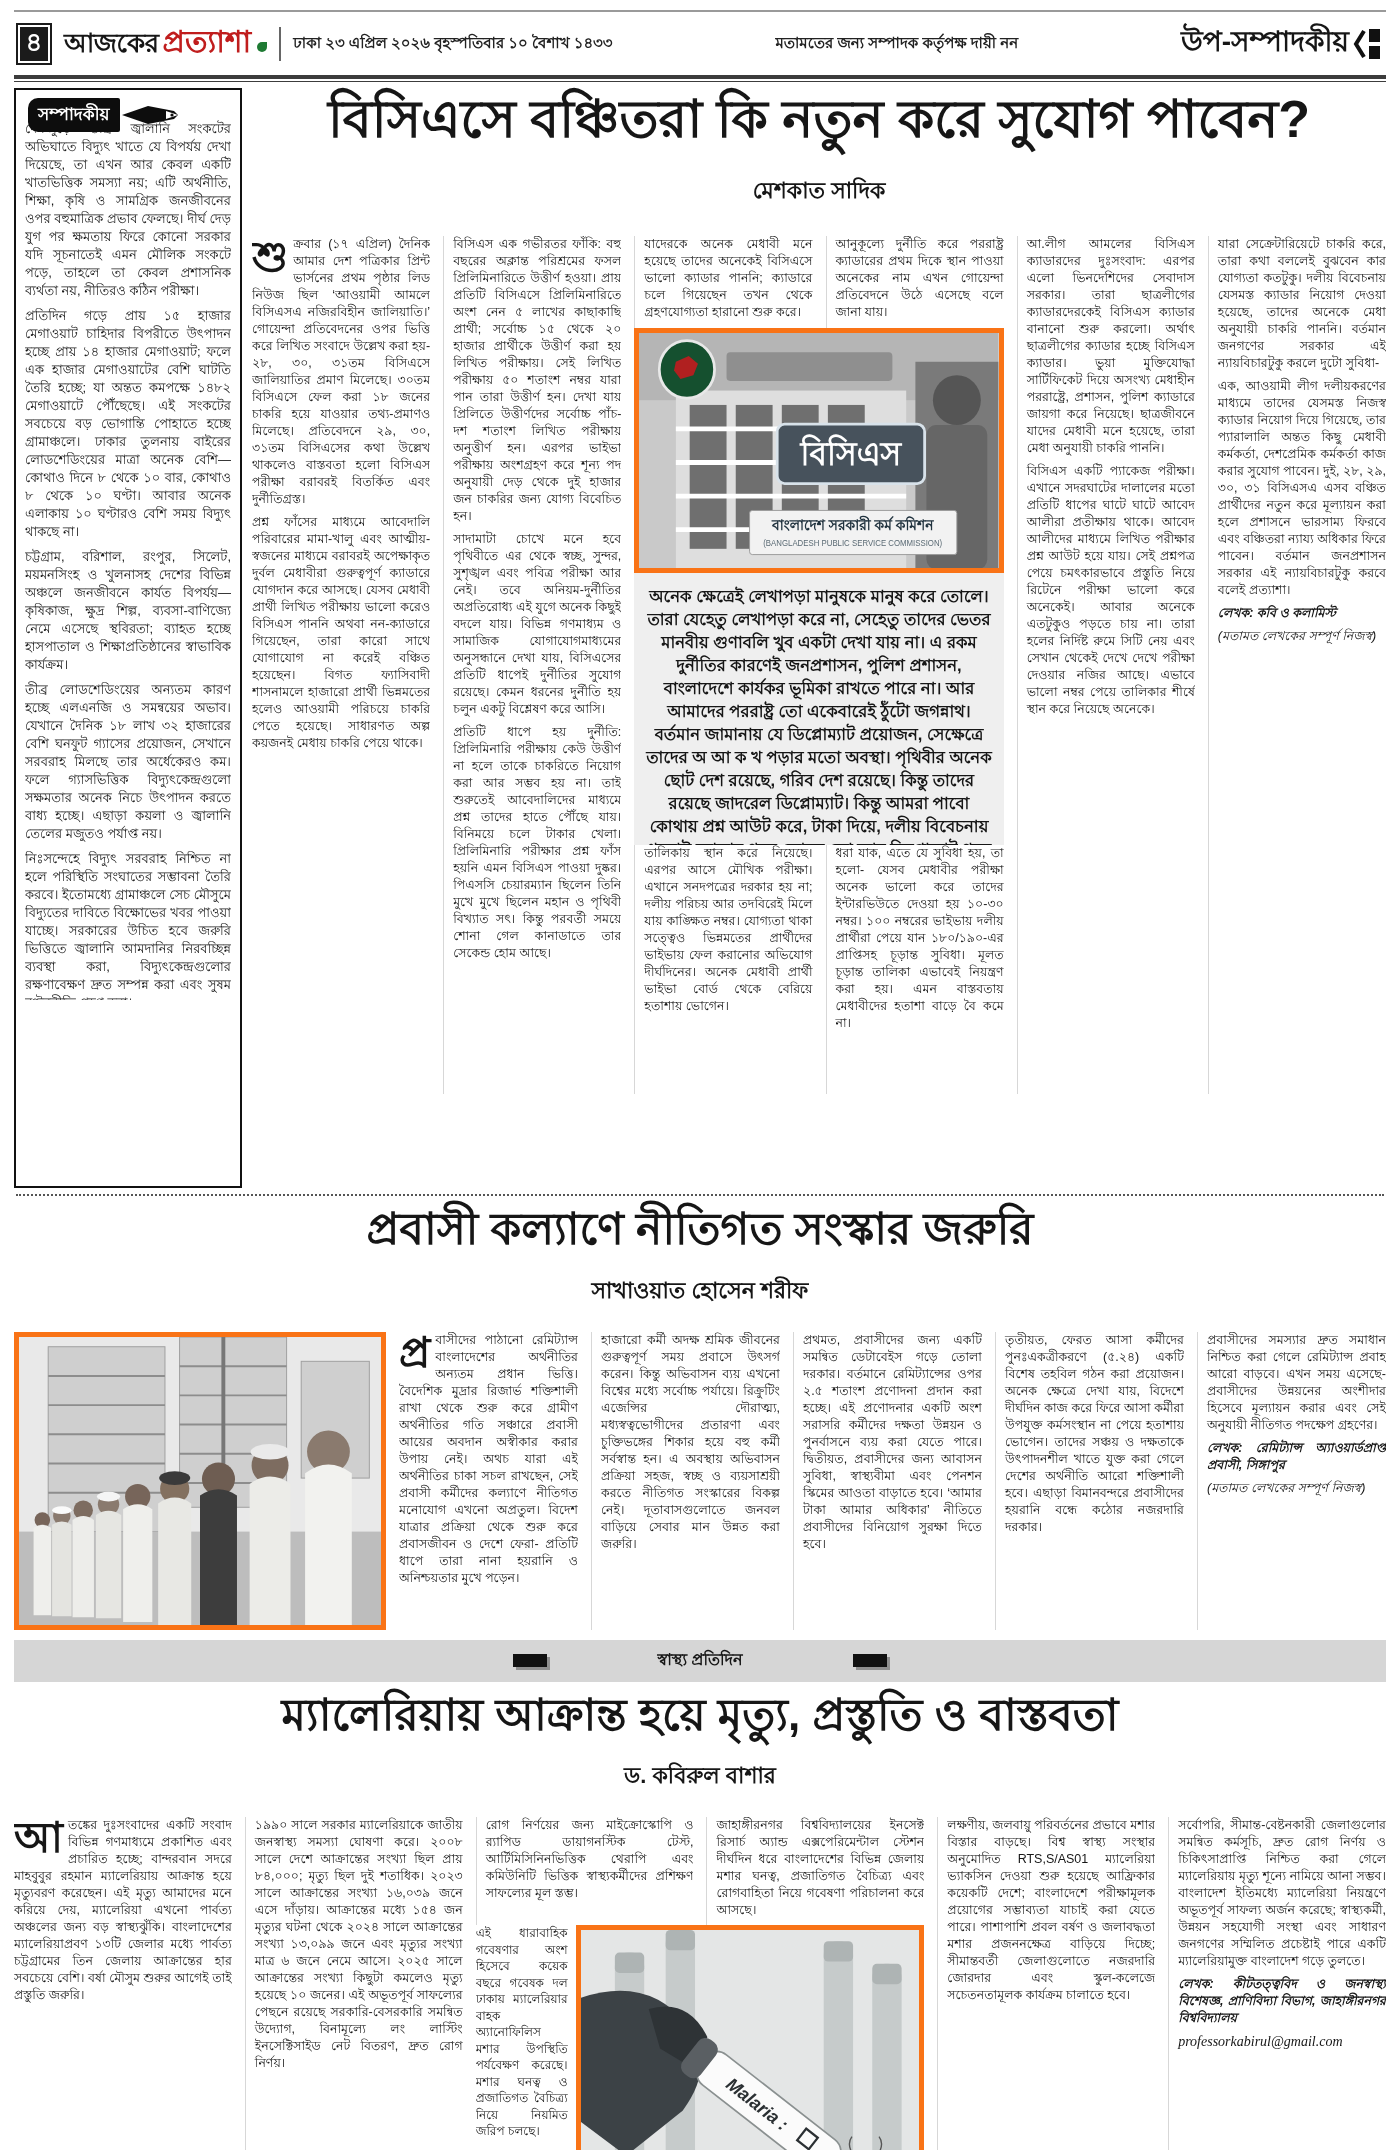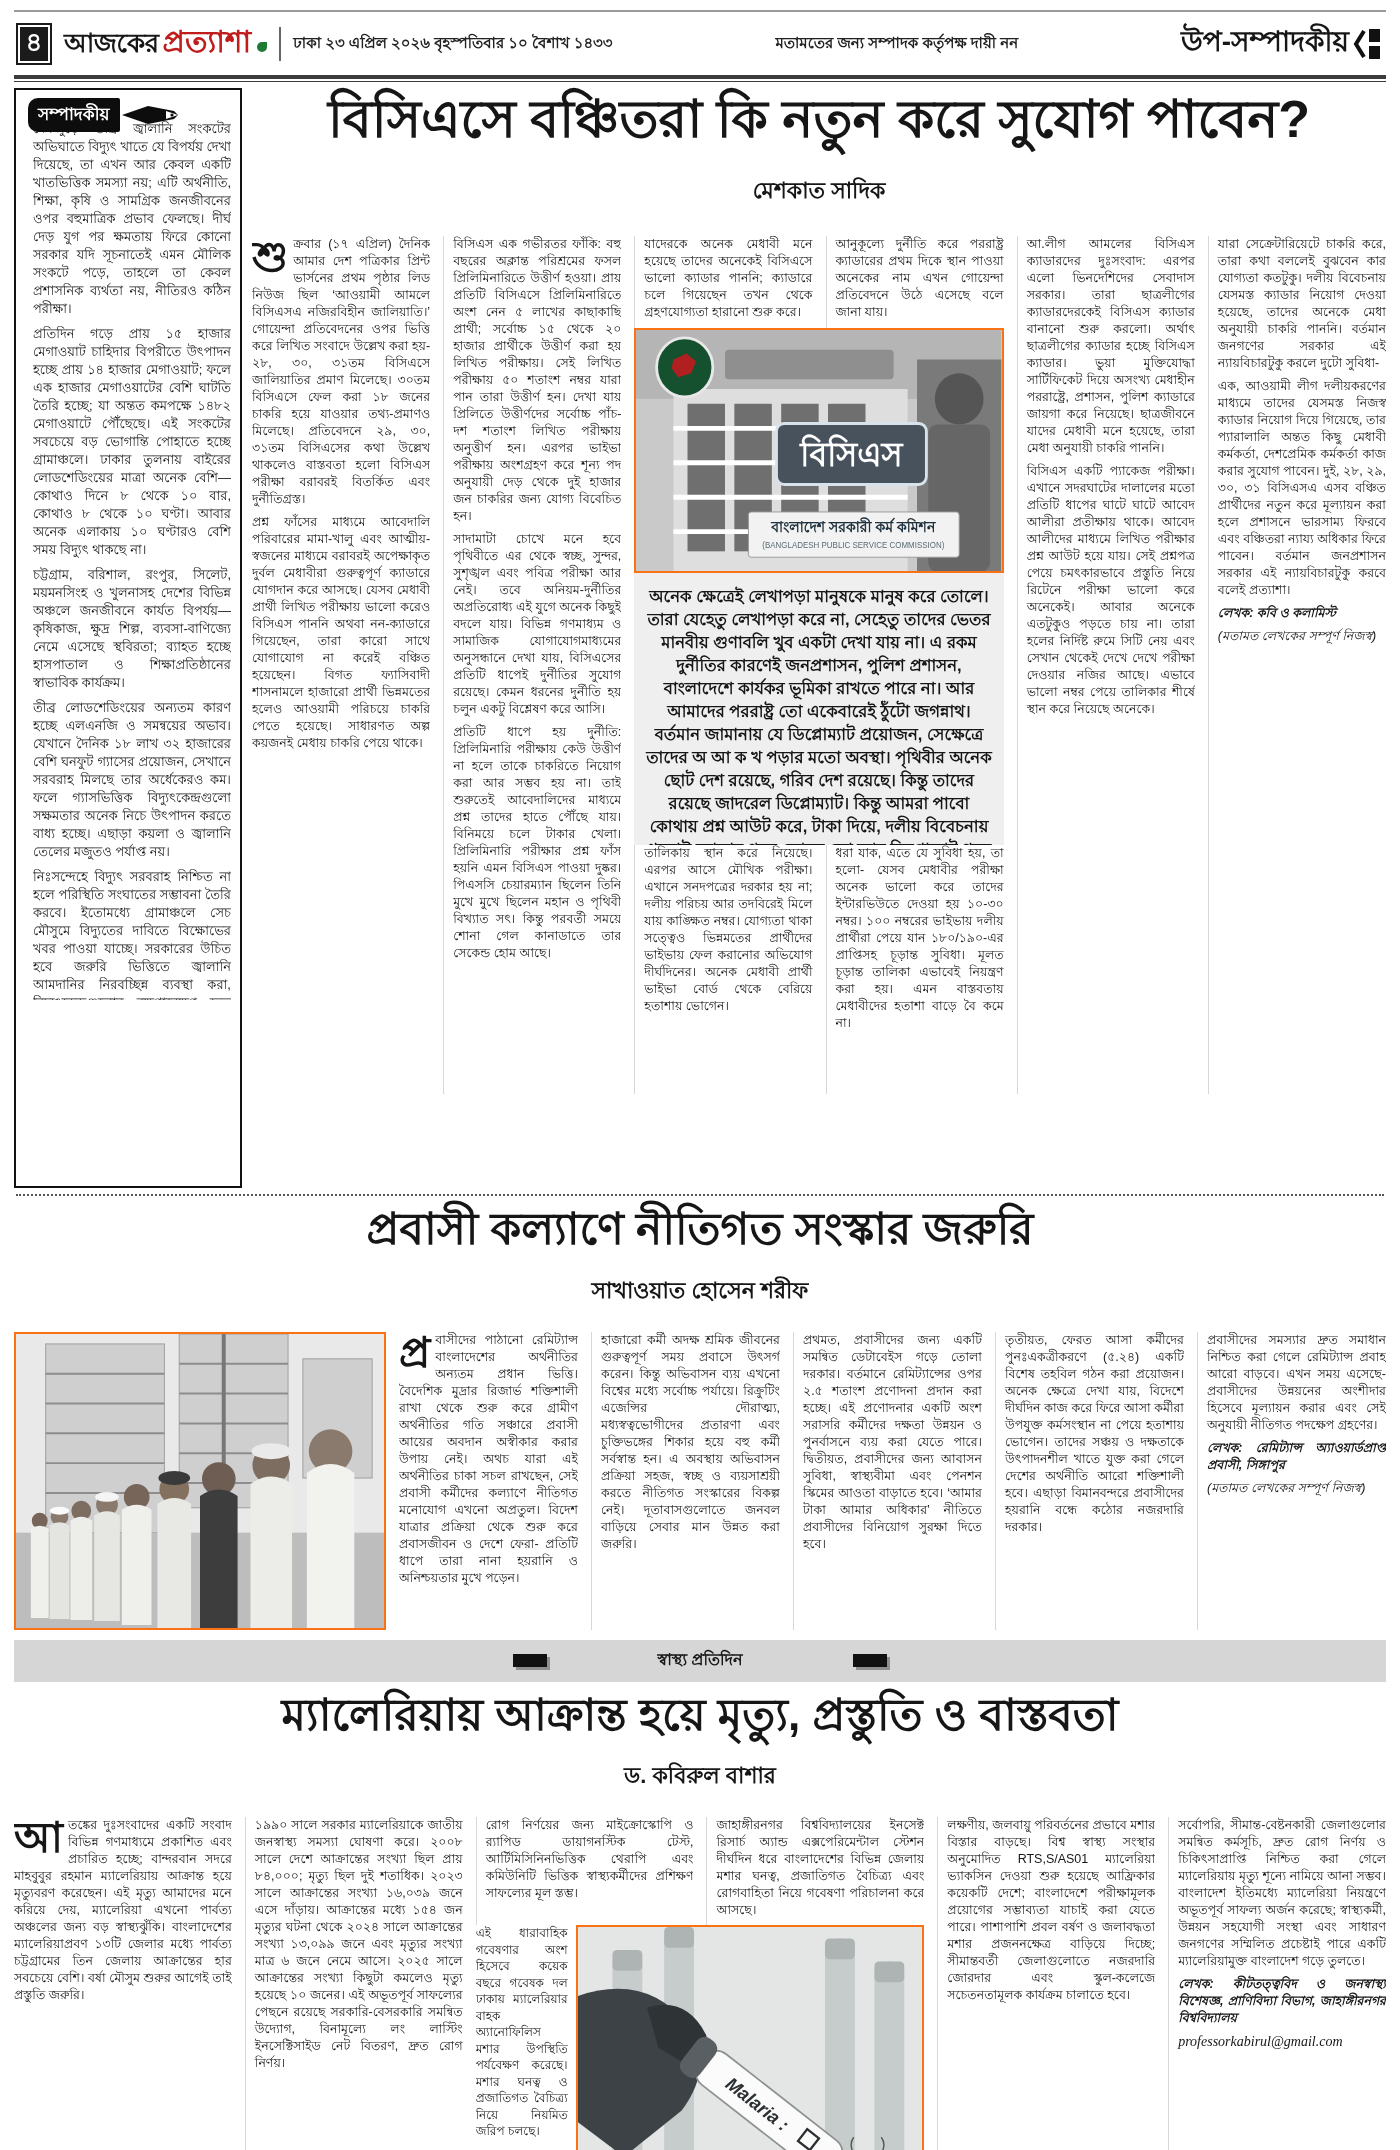--- a/index.html
+++ b/index.html
@@ -25,26 +25,26 @@
 
   
   .col { text-align:justify; font-size:12.5px; line-height:17px; overflow:hidden; }
   .col p { margin:0 0 6px 0; }
   .dropcap { float:left; font-size:42px; line-height:38px; font-weight:bold; padding:2px 5px 0 0; }
   .byline-row { display:flex; align-items:center; gap:14px; margin:4px 40px 8px 40px;flex-direction:column; }
   .byline-rule { flex:1; height:5px; background:#8d8d8d; }
   .byline-name { font-size:22px; font-weight:bold; white-space:nowrap; }
   .credit { font-weight:bold; font-style:italic; }
   .credit2 { font-style:italic; }
-  .photo-frame { border:2px solid #f97316; background:#dcdcdc; }
+  .photo-frame { border:5px solid #f97316; background:#dcdcdc; }
   .dotted-sep { border-top:2px dotted #555; margin:6px 2px; }
 
   
   .topsection { display:flex; gap:10px; margin-top:6px; height:1100px; }
-  .editorial { width:228px; flex:none; border:2px solid #111; padding:30px 9px 8px 17px; position:relative; height:100%; overflow:hidden; }
+  .editorial { width:228px; flex:none; border:2px solid #111; padding:30px 9px 8px 9px; position:relative; height:100%; overflow:hidden; }
   .ed-flag { position:absolute; top:8px; left:12px; display:flex; align-items:center; }
   .ed-flag-band { background:#0d0d0d; color:#fff; font-size:17px; font-weight:bold; padding:3px 10px; border-radius:10px 2px 2px 10px; }
   .ed-title { font-size:25px; line-height:1.32; font-weight:900; text-align:center; margin:26px 0 10px 0; }
   .ed-body { font-size:13px; line-height:18px; text-align:justify; overflow:hidden; height:880px; }
   .ed-body p { margin-bottom:7px; }
 
   .article1 { flex:1; display:flex; flex-direction:column; }
   .a1-headline { font-size:52px; line-height:1.14; font-weight:900; text-align:center; margin:2px 10px 6px 10px; }
   .a1-body { display:grid; grid-template-columns:repeat(6,1fr); grid-template-rows:92px 245px 272px auto;
              column-gap:13px; height:858px; margin-top:4px; }

